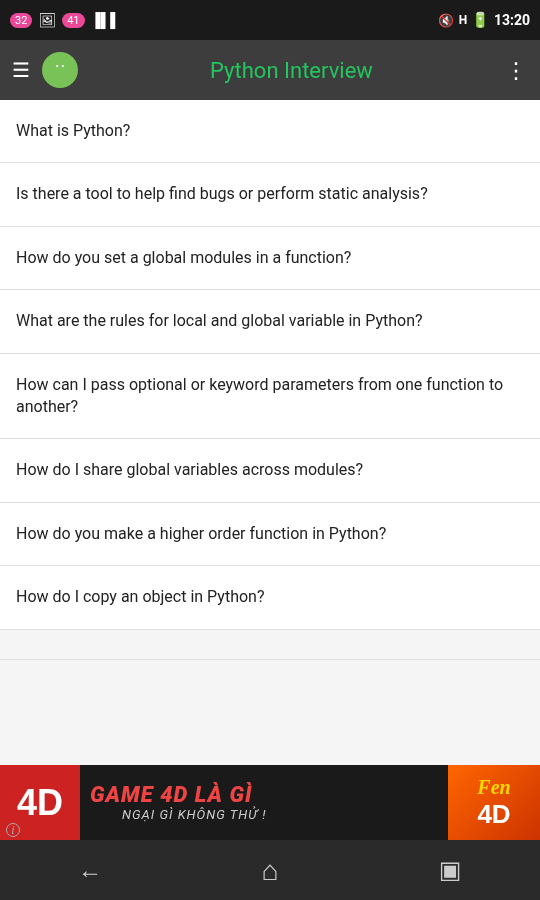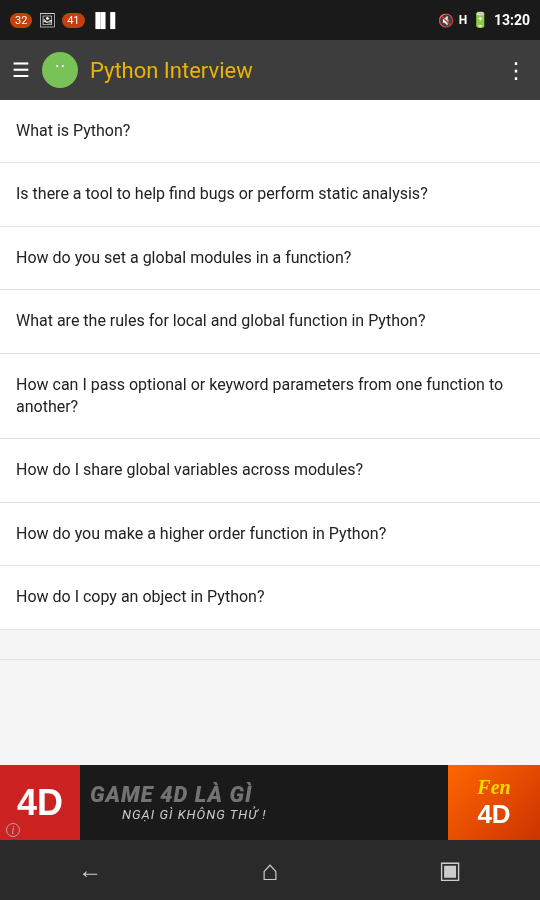--- a/index.html
+++ b/index.html
@@ -23,21 +23,21 @@
       gap: 6px;
     }
     .status-right {
       display: flex;
       align-items: center;
       gap: 4px;
       font-size: 14px;
       font-weight: bold;
     }
     .notification-num {
-      background: #c2410c;
+      background: #ec4899;
       border-radius: 10px;
       padding: 1px 5px;
       font-size: 11px;
     }
 
     
     .app-bar {
       width: 540px;
       height: 60px;
       background: #3d3d3d;
@@ -58,24 +58,25 @@
       background: #78c257;
       display: flex;
       align-items: center;
       justify-content: center;
       color: white;
       font-size: 18px;
       font-weight: bold;
       flex-shrink: 0;
     }
     .app-title {
-      color: #eab308;
+      color: #22c55e;
       font-size: 22px;
       font-weight: 400;
       flex: 1;
+      text-align: center;
     }
     .more-icon {
       color: white;
       font-size: 22px;
       cursor: pointer;
       letter-spacing: 1px;
     }
 
     
     .list-container {
@@ -139,21 +140,21 @@
       font-family: Impact, Arial, sans-serif;
     }
     .ad-content {
       flex: 1;
       padding: 8px 10px;
       display: flex;
       flex-direction: column;
       justify-content: center;
     }
     .ad-title {
-      color: #737373;
+      color: #ef4444;
       font-size: 22px;
       font-weight: 900;
       font-style: italic;
       text-transform: uppercase;
       letter-spacing: 1px;
       line-height: 1.1;
     }
     .ad-subtitle {
       color: #cccccc;
       font-size: 13px;
@@ -244,21 +245,21 @@
   <div class="list-item">
     <span class="list-item-text">What is Python?</span>
   </div>
   <div class="list-item">
     <span class="list-item-text">Is there a tool to help find bugs or perform static analysis?</span>
   </div>
   <div class="list-item">
     <span class="list-item-text">How do you set a global modules in a function?</span>
   </div>
   <div class="list-item">
-    <span class="list-item-text">What are the rules for local and global function in Python?</span>
+    <span class="list-item-text">What are the rules for local and global variable in Python?</span>
   </div>
   <div class="list-item">
     <span class="list-item-text">How can I pass optional or keyword parameters from one function to another?</span>
   </div>
   <div class="list-item">
     <span class="list-item-text">How do I share global variables across modules?</span>
   </div>
   <div class="list-item">
     <span class="list-item-text">How do you make a higher order function in Python?</span>
   </div>

